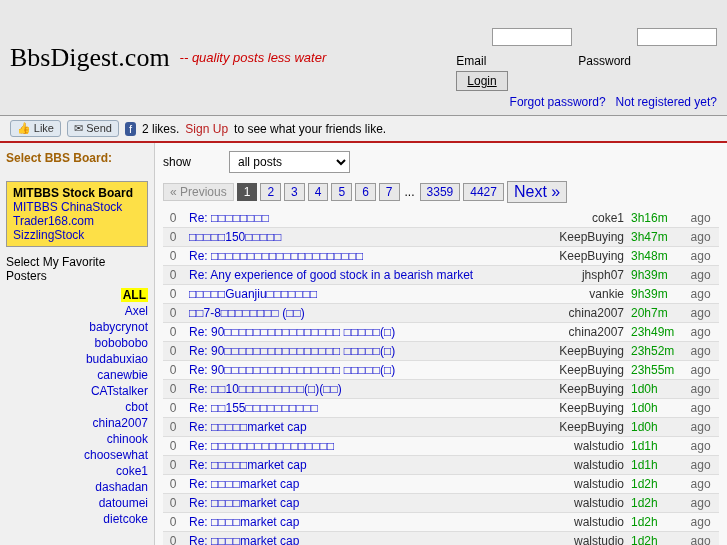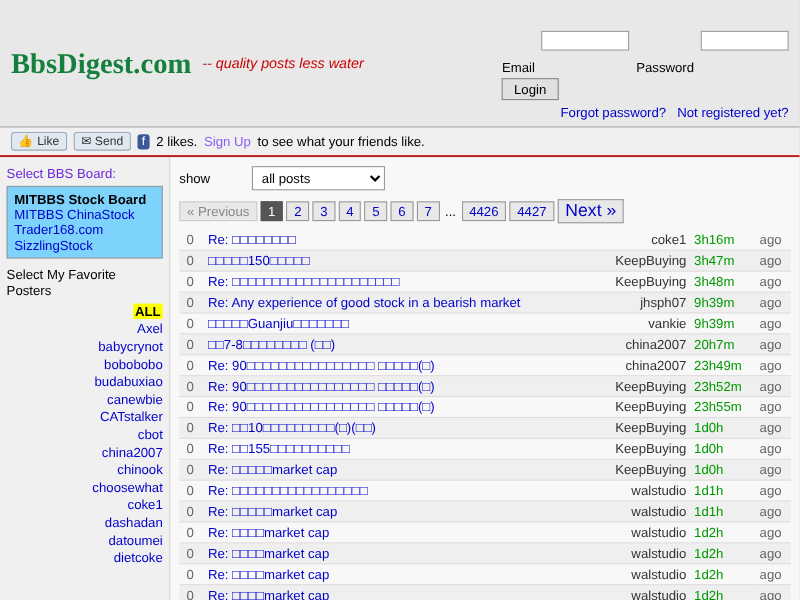--- a/index.html
+++ b/index.html
@@ -9,40 +9,41 @@
       background: #e8e8e8;
       border-bottom: 1px solid #999;
       display: flex;
       align-items: center;
       justify-content: space-between;
       padding: 6px 10px;
     }
     #logo-area { display: flex; align-items: center; gap: 10px; }
     #logo {
       font-size: 26px;
-      font-weight: bold;
-      color: #15803d;
+      font-weight: normal;
+      color: #000000;
       font-family: Georgia, serif;
     }
     #tagline { color: #cc0000; font-size: 13px; font-style: italic; }
     #auth-area { display: flex; align-items: center; gap: 6px; }
     #auth-area label { font-size: 12px; margin-top: 48px; }
     #auth-area input[type="text"], #auth-area input[type="password"] {
       border: 1px solid #999;
       width: 80px;
       height: 18px;
       font-size: 12px;
       padding: 1px 3px;
     }
     #login-btn {
       background: #e0e0e0;
       border: 1px solid #888;
       padding: 2px 10px;
       font-size: 12px;
       cursor: pointer;
+      text-decoration: underline;
     }
     #forgot-area { display: flex; gap: 10px; justify-content: flex-end; margin-top: 4px; }
     #forgot-area a { color: #0000cc; font-size: 12px; text-decoration: none; }
 
     #social-bar {
       background: #f0f0f0;
       border-bottom: 2px solid #b91c1c;
       padding: 4px 10px;
       font-size: 12px;
       display: flex;
@@ -58,39 +59,39 @@
       cursor: pointer;
       color: #333;
     }
     .fb-badge {
       background: #3b5998;
       color: white;
       border-radius: 3px;
       padding: 1px 4px;
       font-size: 11px;
     }
-    #social-bar a { color: #8b5cf6; text-decoration: none; }
+    #social-bar a { color: #b91c1c; text-decoration: none; }
 
     #main-layout { display: flex; background: #f0f0f0; min-height: 480px; }
 
     #sidebar {
       width: 155px;
       min-width: 155px;
       padding: 8px 6px;
       background: #f0f0f0;
       border-right: 1px solid #ccc;
     }
     #sidebar h3 {
       font-size: 12px;
-      font-weight: normal;
-      margin-bottom: 4px;
-      color: #6d28d9;
+      font-weight: bold;
+      margin-bottom: 16px;
+      color: #a16207;
     }
     .board-box {
-      background: #7dd3fc;
+      background: #fde047;
       border: 1px solid #999;
       padding: 4px 6px;
       margin-bottom: 6px;
     }
     .board-active {
       font-weight: bold;
       font-size: 12px;
       color: #000;
     }
     .board-link {
@@ -276,21 +277,21 @@
     <div id="pagination">
       <span class="page-prev">« Previous</span>
       <span class="page-current">1</span>
       <a href="#" class="page-link">2</a>
       <a href="#" class="page-link">3</a>
       <a href="#" class="page-link">4</a>
       <a href="#" class="page-link">5</a>
       <a href="#" class="page-link">6</a>
       <a href="#" class="page-link">7</a>
       <span class="page-dots">...</span>
-      <a href="#" class="page-link">4426</a>
+      <a href="#" class="page-link">3359</a>
       <a href="#" class="page-link">4427</a>
       <a href="#" class="page-next">Next »</a>
     </div>
 
     <table id="posts-table">
       <tbody id="posts-body">
       <tr class="row-even">
     <td class="col-num">0</td>
     <td class="col-title"><a href="#">Re: □□□□□□□□</a></td>
     <td class="col-author">coke1</td>

